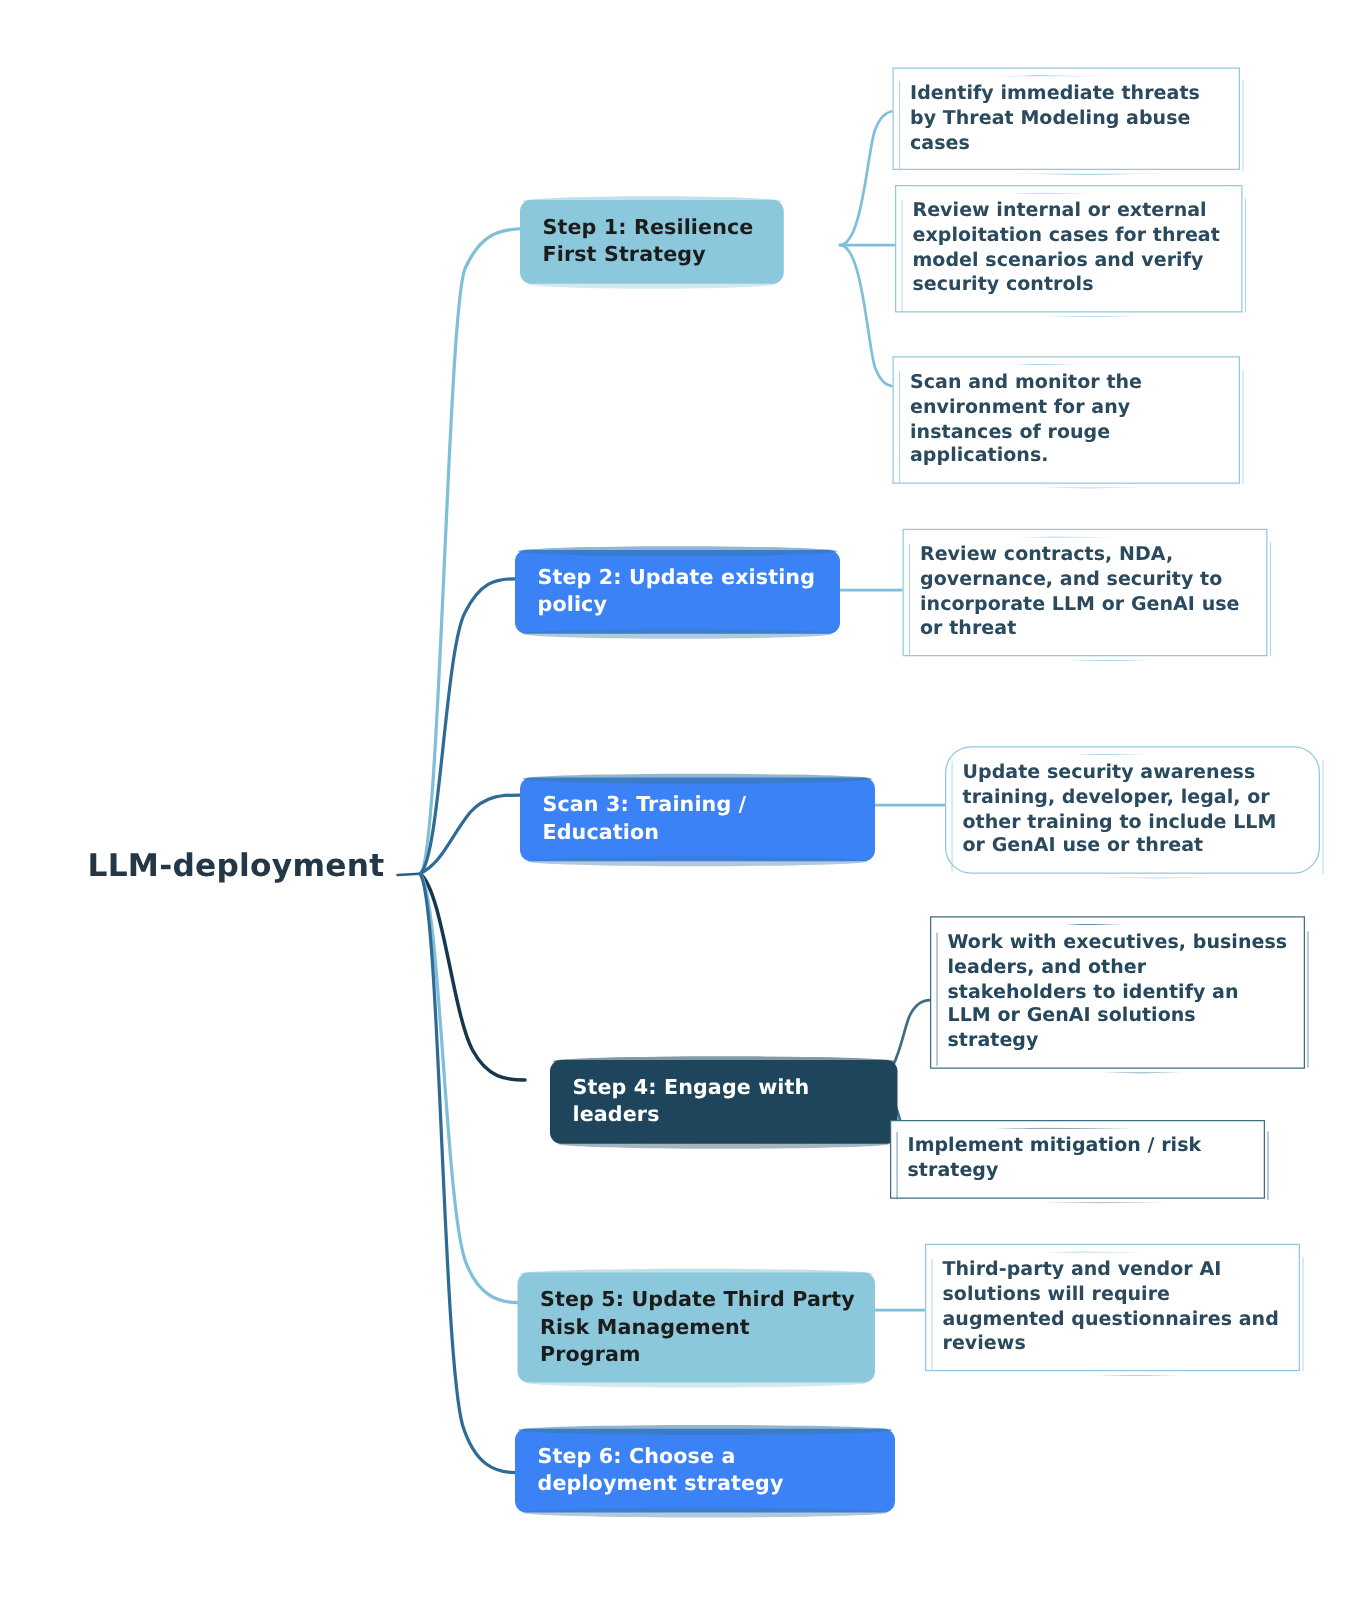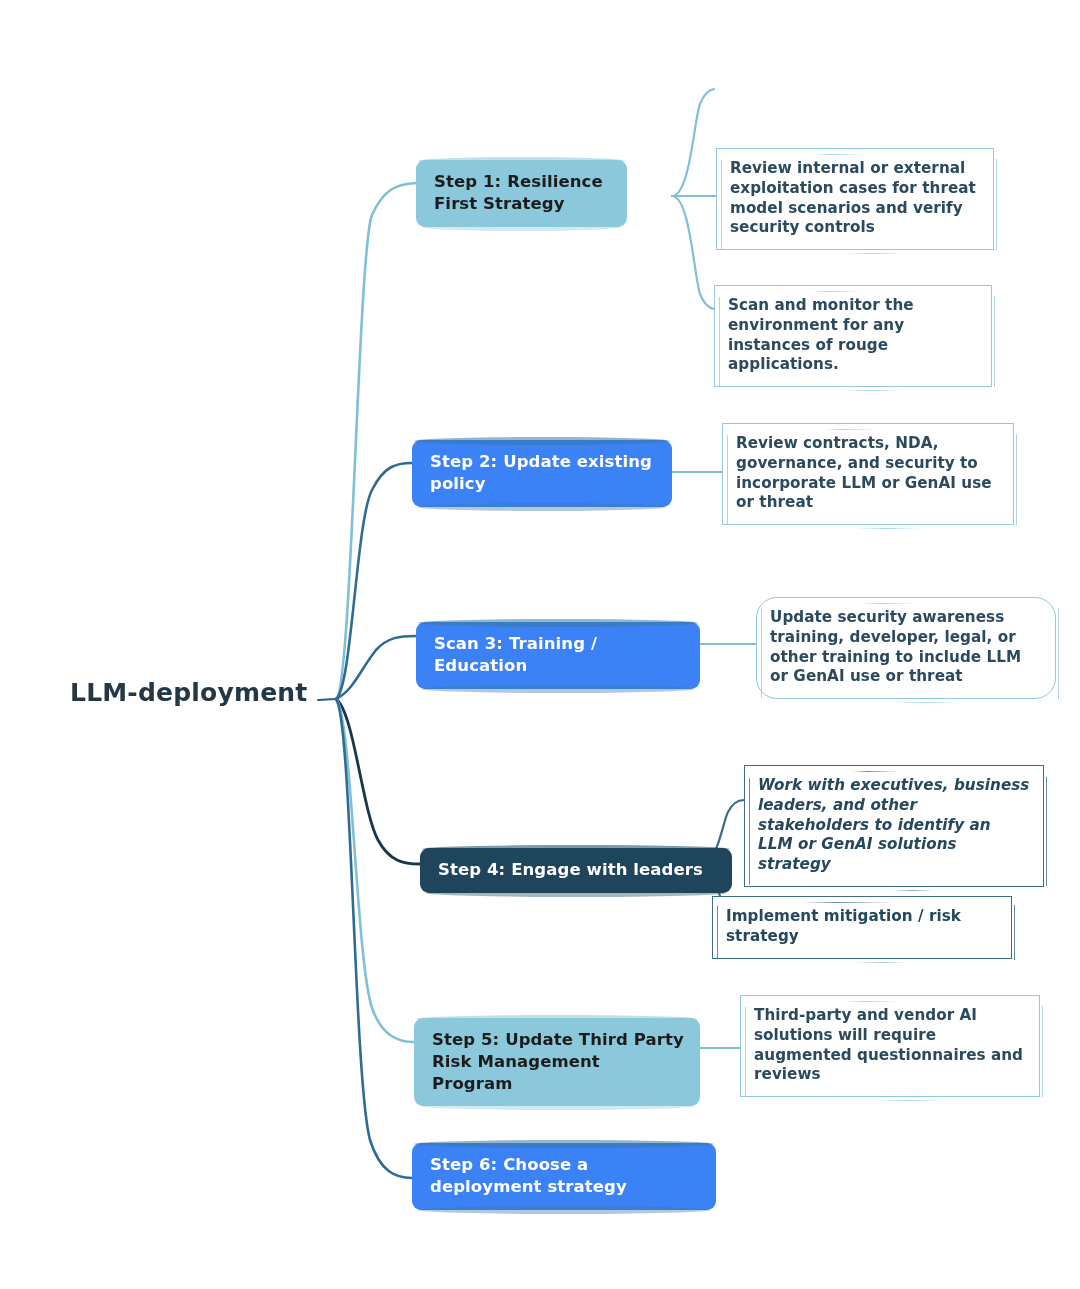--- a/index.html
+++ b/index.html
@@ -158,20 +158,23 @@
 
     <path d="M700,1048 L740,1048" stroke="#7FBFD8" stroke-width="2.2" fill="none" stroke-linecap="round"></path>
   </svg>
 
   <div class="root-node">LLM-deployment</div>
 
   <div class="step-node tone-light" style="left:416px; top:160px; width:211px;">
     <span class="inner">Step 1: Resilience First Strategy</span>
   </div>
 
+  <div class="note-node w-a" style="left:714px; top:54px;">
+    <span class="inner">Identify immediate threats by Threat Modeling abuse cases</span>
+  </div>
 
   <div class="note-node w-a" style="left:716px; top:148px;">
     <span class="inner">Review internal or external exploitation cases for threat model scenarios and verify security controls</span>
   </div>
 
   <div class="note-node w-a" style="left:714px; top:285px;">
     <span class="inner">Scan and monitor the environment for any instances of rouge applications.</span>
   </div>
 
   <div class="step-node tone-mid" style="left:412px; top:440px; width:260px;">
@@ -183,25 +186,25 @@
   </div>
 
   <div class="step-node tone-mid" style="left:416px; top:622px; width:284px;">
     <span class="inner">Scan 3: Training / Education</span>
   </div>
 
   <div class="note-node w-c" style="left:756px; top:597px;border-radius:21px;">
     <span class="inner">Update security awareness training, developer, legal, or other training to include LLM or GenAI use or threat</span>
   </div>
 
-  <div class="step-node tone-dark" style="left:420px; top:848px; width:312px;">
+  <div class="step-node tone-dark" style="left:440px; top:848px; width:278px;">
     <span class="inner">Step 4: Engage with leaders</span>
   </div>
 
-  <div class="note-node w-c edge-dark" style="left:744px; top:765px;font-style:italic;">
+  <div class="note-node w-c edge-dark" style="left:744px; top:733px;">
     <span class="inner">Work with executives, business leaders, and other stakeholders to identify an LLM or GenAI solutions strategy</span>
   </div>
 
   <div class="note-node w-c edge-dark" style="left:712px; top:896px;">
     <span class="inner">Implement mitigation / risk strategy</span>
   </div>
 
   <div class="step-node tone-light" style="left:414px; top:1018px; width:286px;">
     <span class="inner">Step 5: Update Third Party Risk Management Program</span>
   </div>

